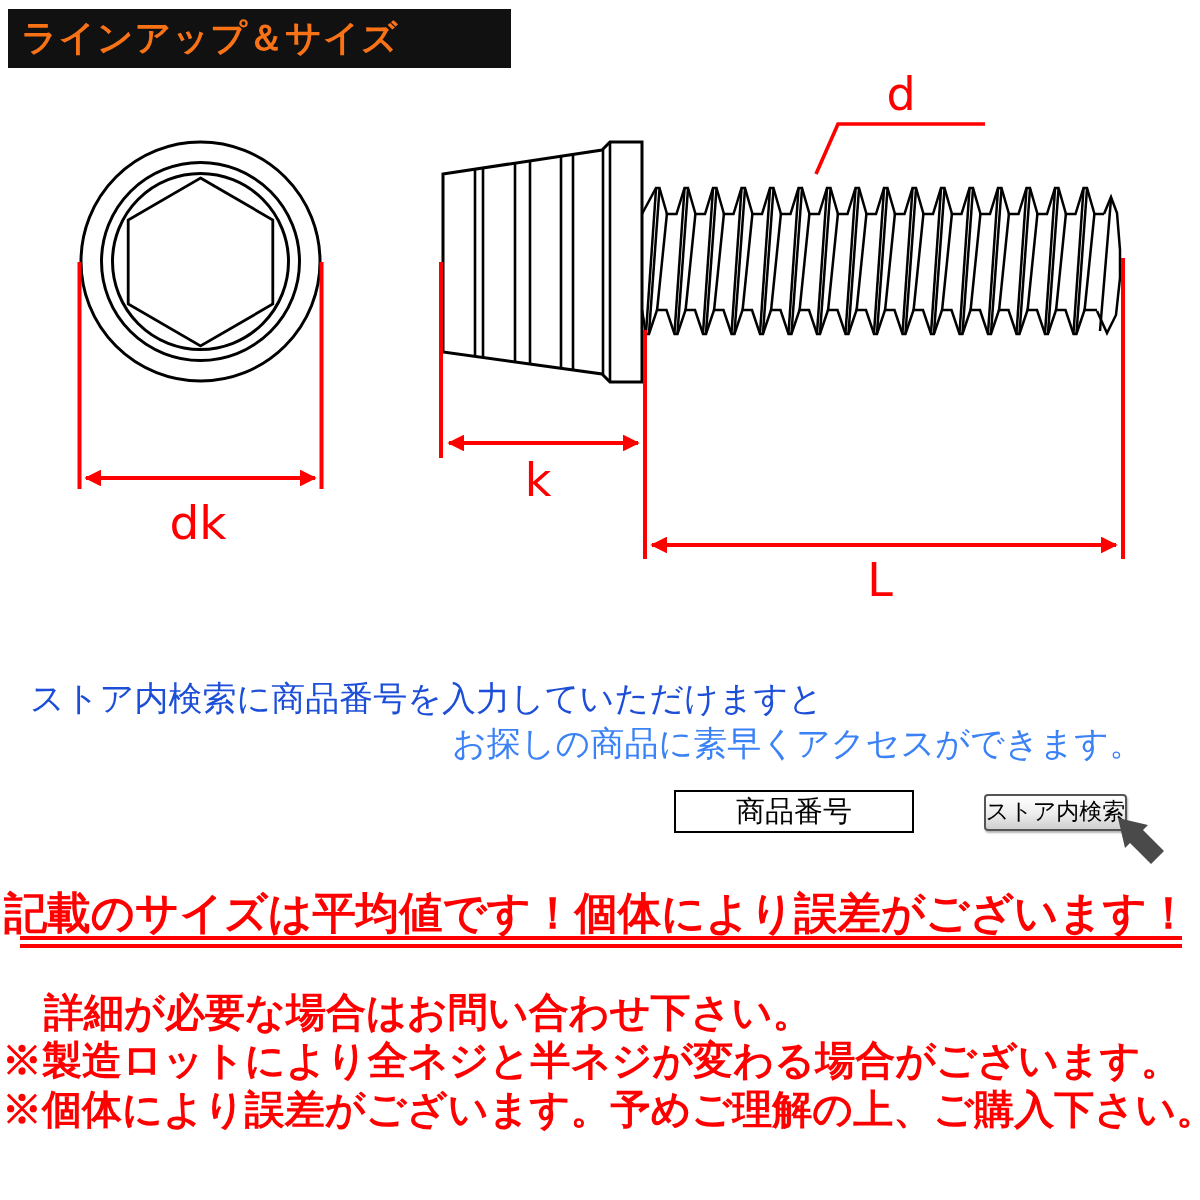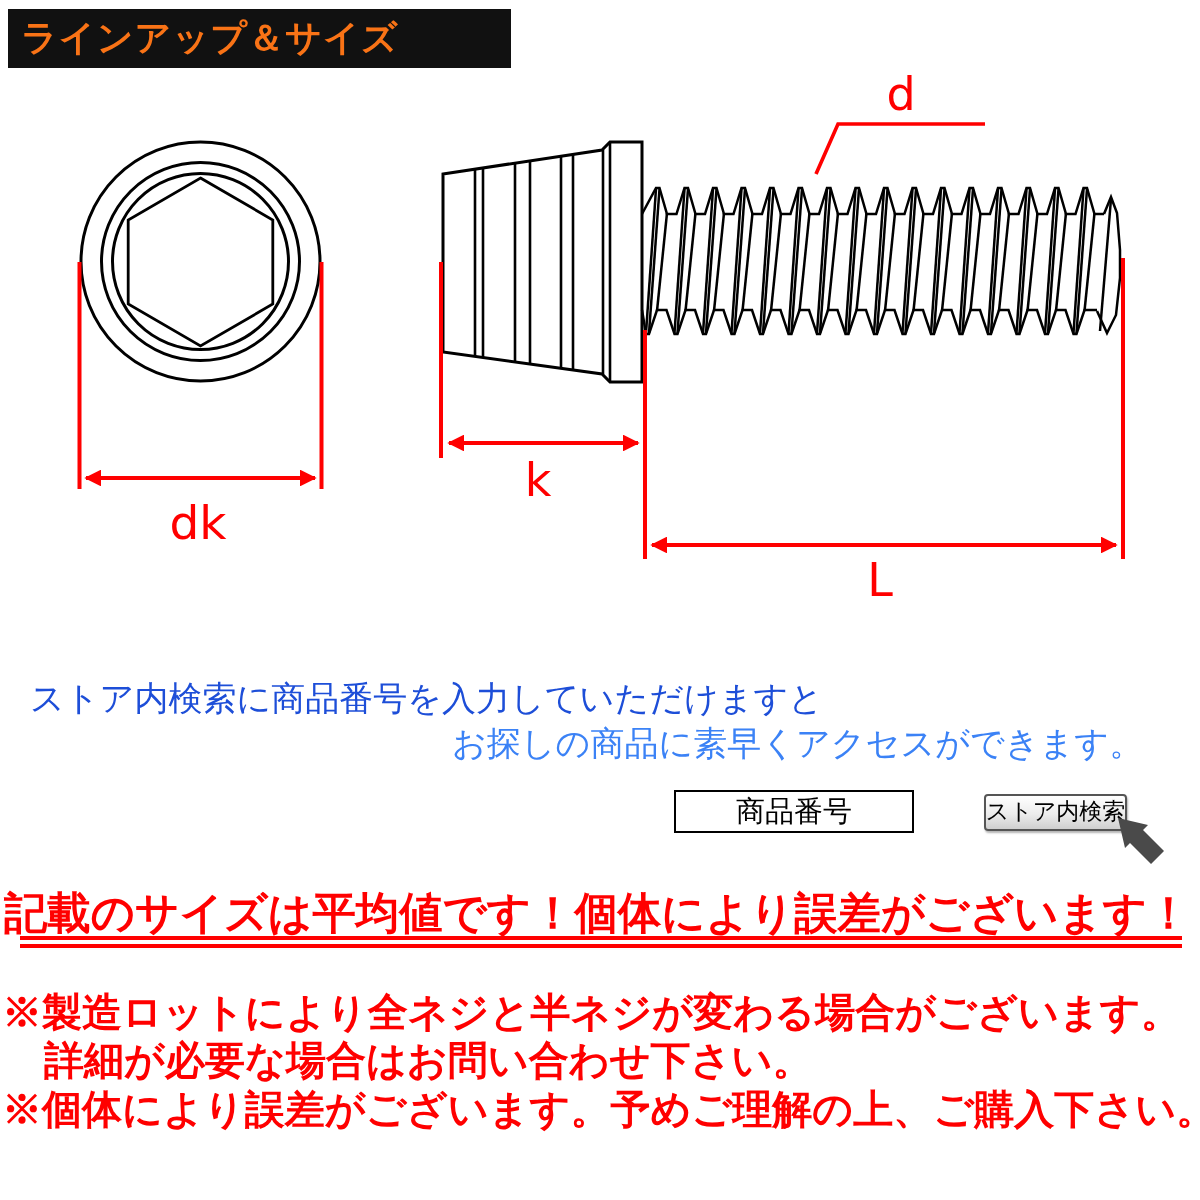--- a/index.html
+++ b/index.html
@@ -177,18 +177,18 @@
     <span>ストア内検索</span>
   </div>
   <svg id="cursor-svg" viewBox="1108 806 70 70" xmlns="http://www.w3.org/2000/svg">
     <polygon fill="#4a4a4a" points="1118,818 1148,825 1143,830 1164,851 1151,864 1130,843 1125,848"></polygon>
   </svg>
 
   <div class="headline">記載のサイズは平均値です！個体により誤差がございます！</div>
   <div class="headline-underline"></div>
 
   <div class="notes">
+    <div class="note-line note-indent">詳細が必要な場合はお問い合わせ下さい。</div>
     <div class="note-line">※製造ロットにより全ネジと半ネジが変わる場合がございます。</div>
-    <div class="note-line note-indent">詳細が必要な場合はお問い合わせ下さい。</div>
     <div class="note-line">※個体により誤差がございます。予めご理解の上、ご購入下さい。</div>
   </div>
 
 </div>
 
 </body></html>

